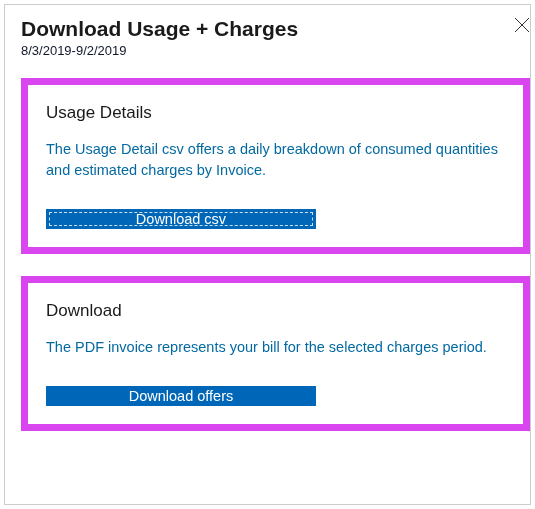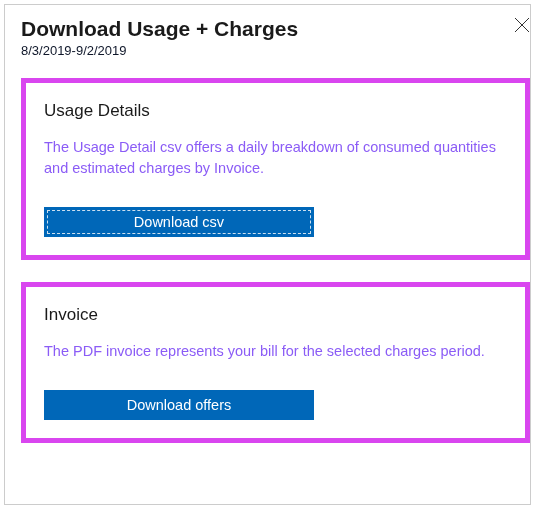--- a/index.html
+++ b/index.html
@@ -45,42 +45,42 @@
       height: 20px;
       display: flex;
       align-items: center;
       justify-content: center;
     }
     .close svg {
       stroke: #333;
       stroke-width: 1;
     }
     .card {
-      border: 5px solid #d946ef;
+      border: 7px solid #d946ef;
       padding: 18px 18px 18px 18px;
       margin-bottom: 22px;
     }
     .card-title {
       font-size: 17px;
       font-weight: 400;
       color: #1a1a1a;
       margin-bottom: 16px;
     }
     .card-desc {
       font-size: 14.5px;
-      color: #8b5cf6;
+      color: #0369a1;
       line-height: 1.45;
       margin-bottom: 28px;
     }
     .btn {
       background: #0067b8;
       color: #fff;
       border: none;
       width: 270px;
-      height: 30px;
+      height: 20px;
       font-size: 14.5px;
       font-family: inherit;
       cursor: pointer;
       display: flex;
       align-items: center;
       justify-content: center;
     }
     .btn-focus {
       outline: 1px dashed rgba(255,255,255,0.8);
       outline-offset: -4px;
@@ -102,18 +102,18 @@
     </div>
   </div>
 
   <div class="card">
     <div class="card-title">Usage Details</div>
     <div class="card-desc">The Usage Detail csv offers a daily breakdown of consumed quantities and estimated charges by Invoice.</div>
     <button class="btn btn-focus">Download csv</button>
   </div>
 
   <div class="card">
-    <div class="card-title">Invoice</div>
+    <div class="card-title">Download</div>
     <div class="card-desc">The PDF invoice represents your bill for the selected charges period.</div>
     <button class="btn">Download offers</button>
   </div>
 
 </div>
 
 </body></html>

